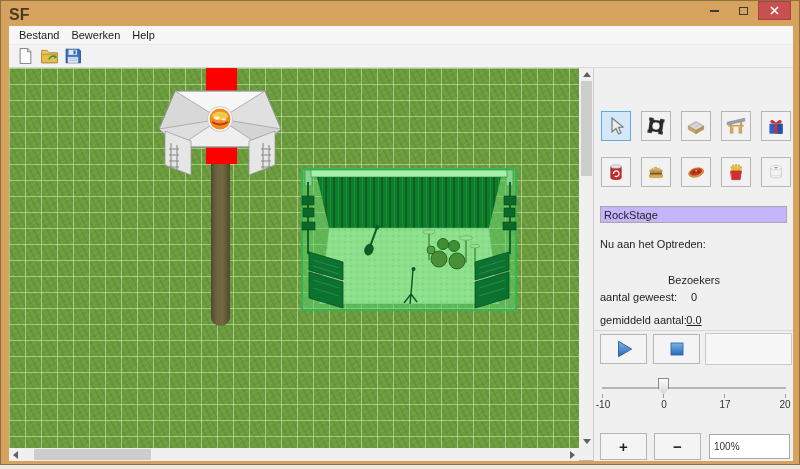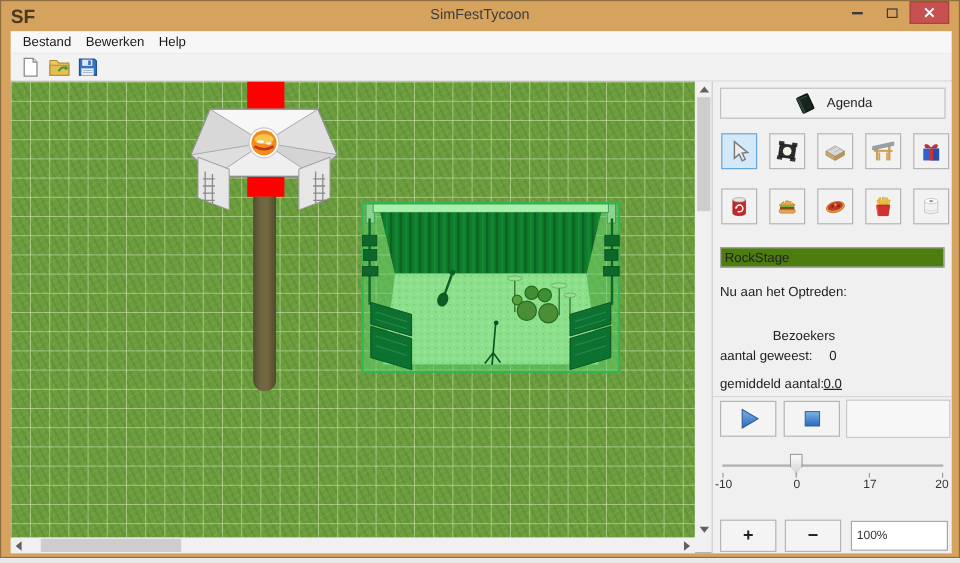--- a/index.html
+++ b/index.html
@@ -54,21 +54,21 @@
   .panel{position:absolute;left:584px;top:0;width:200px;height:393px;background:#f0f0f0;border-left:1px solid #cccccc;}
   .agenda{position:absolute;left:6px;top:5px;width:188px;height:26px;background:#f2f2f2;
     border:1px solid #c0c0c0;display:flex;align-items:center;justify-content:center;gap:8px;}
   .agenda span{font-size:11px;color:#222;}
   .tool{position:absolute;width:30px;height:30px;background:#f2f2f2;border:1px solid #b5b5b5;
     display:flex;align-items:center;justify-content:center;}
   .tool.sel{background:#d3e9f9;border:1px solid #66a7d8;}
   .r1{top:43px;} .r2{top:89px;}
   .c1{left:7px;} .c2{left:47px;} .c3{left:87px;} .c4{left:127px;} .c5{left:167px;}
   .name-input{position:absolute;left:6px;top:138px;width:187px;height:17px;border:1px solid #a8a8a8;
-    font-family:"Liberation Sans",sans-serif;font-size:11px;padding:0 3px;background:#4d7c0f;color:#222;}
+    font-family:"Liberation Sans",sans-serif;font-size:11px;padding:0 3px;background:#c4b5fd;color:#222;}
   .lbl{position:absolute;font-size:11px;color:#222;}
   .sep{position:absolute;left:0;top:262px;width:100%;border-top:1px solid #d8d8d8;}
   .tbtn{position:absolute;width:47px;height:30px;background:#f4f4f4;border:1px solid #b5b5b5;
     display:flex;align-items:center;justify-content:center;}
   .statusbox{position:absolute;left:111px;top:265px;width:87px;height:32px;background:#f7f7f7;border:1px solid #c9c9c9;}
   .track{position:absolute;left:8px;top:319px;width:184px;height:2px;background:#b4b4b4;}
   .thumb{position:absolute;left:64px;top:310px;width:11px;height:17px;
     background:linear-gradient(#fbfbfb,#d6d6d6);border:1px solid #8a8a8a;
     clip-path:polygon(0 0,100% 0,100% 62%,50% 100%,0 62%);}
   .tick{position:absolute;top:326px;width:1px;height:4px;background:#9a9a9a;}
@@ -78,21 +78,20 @@
   .zoom-input{position:absolute;left:115px;top:366px;width:81px;height:25px;border:1px solid #a8a8a8;
     font-family:"Liberation Sans",sans-serif;font-size:10px;padding:0 4px;background:#fff;color:#333;}
   .desktop-strip{position:absolute;left:0;top:465px;width:800px;height:4px;background:#e9e9e9;}
 </style>
 </head>
 <body>
 
 <div class="window">
   <div class="titlebar">
     <span class="app-icon">SF</span>
-    <span class="title">SimFestTycoon</span>
     <div class="ctrls">
       <div class="ctrl">
           <span class="glyph-min"></span>
         </div>
       <div class="ctrl">
           <span class="glyph-max"></span>
         </div>
       <div class="ctrl close">
         <svg width="9" height="9" viewBox="0 0 9 9">
             <path d="M1 1l7 7M8 1l-7 7" stroke="#fff" stroke-width="1.6"></path>
@@ -246,30 +245,20 @@
               <span class="tri-lf"></span>
             </div>
           <div class="hthumb"></div>
           <div class="sb-btn" style="left:557px;top:0;">
               <span class="tri-rt"></span>
             </div>
         </div>
       </div>
 
       <div class="panel">
-        <div class="agenda">
-          <svg width="20" height="20" viewBox="0 0 20 20">
-            <g transform="rotate(-25 10 10)">
-              <rect x="5" y="3.5" width="10" height="13.5" rx="1" fill="#16251c" stroke="#0a120d"></rect>
-              <rect x="5" y="3.5" width="2.2" height="13.5" fill="#2a4435"></rect>
-              <path d="M7.8 5h6" stroke="#3c5a4a" stroke-width=".8"></path>
-            </g>
-          </svg>
-          <span>Agenda</span>
-        </div>
 
         <div class="tool sel r1 c1">
           <svg width="20" height="20" viewBox="0 0 20 20">
             <path d="M6 2L6 16L10 12.5L12.5 18L15 16.8L12.5 11.5L17 11Z" fill="#ececec" stroke="#7a7a7a" stroke-width="1.2"></path>
           </svg>
         </div>
         <div class="tool r1 c2">
           <svg width="22" height="22" viewBox="0 0 20 20">
             <g transform="rotate(8 10 10)">
               <rect x="3" y="3" width="4" height="3" fill="#333"></rect>
@@ -358,21 +347,21 @@
             <ellipse cx="10" cy="6" rx="5" ry="2" fill="#fdfdfd" stroke="#b5b5b5" stroke-width=".5"></ellipse>
             <ellipse cx="10" cy="6" rx="1.7" ry=".8" fill="#9a9a9a"></ellipse>
             <path d="M5 12.5q5 2.2 10 0" stroke="#d5d5d5" fill="none" stroke-width=".6"></path>
           </svg>
         </div>
 
         <input class="name-input" value="RockStage" style="">
 
         <span class="lbl" style="left:6px;top:170px;">Nu aan het Optreden:</span>
 
-        <span class="lbl" style="left:50px;top:206px;width:100px;text-align:left;">Bezoekers</span>
+        <span class="lbl" style="left:50px;top:206px;width:100px;text-align:center;">Bezoekers</span>
 
         <span class="lbl" style="left:6px;top:223px;">aantal geweest:</span>
         <span class="lbl" style="left:80px;top:223px;width:40px;text-align:center;">0</span>
 
         <span class="lbl" style="left:6px;top:246px;">gemiddeld aantal:</span>
         <span class="lbl" style="left:80px;top:246px;width:40px;text-align:center;text-decoration:underline;">0.0</span>
 
         <div class="sep"></div>
 
         <div class="tbtn" style="left:6px;top:266px;">

